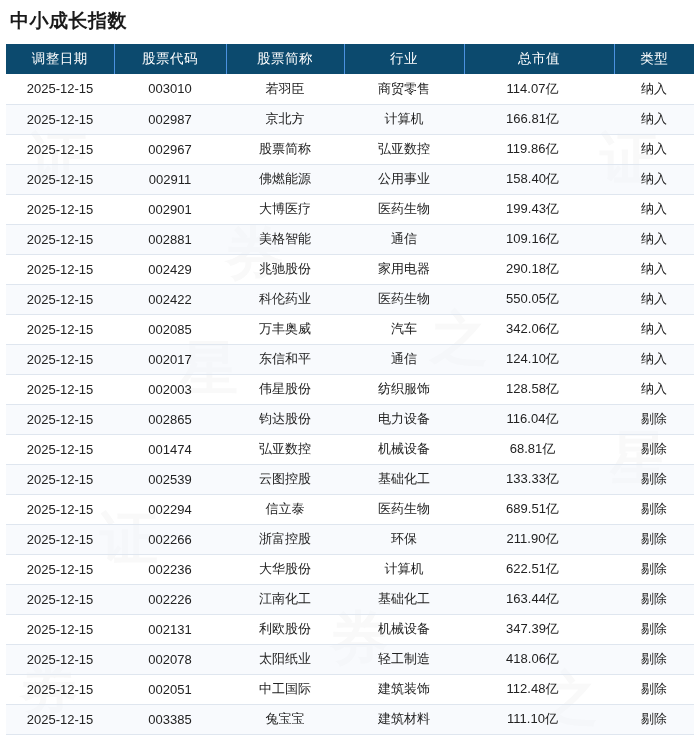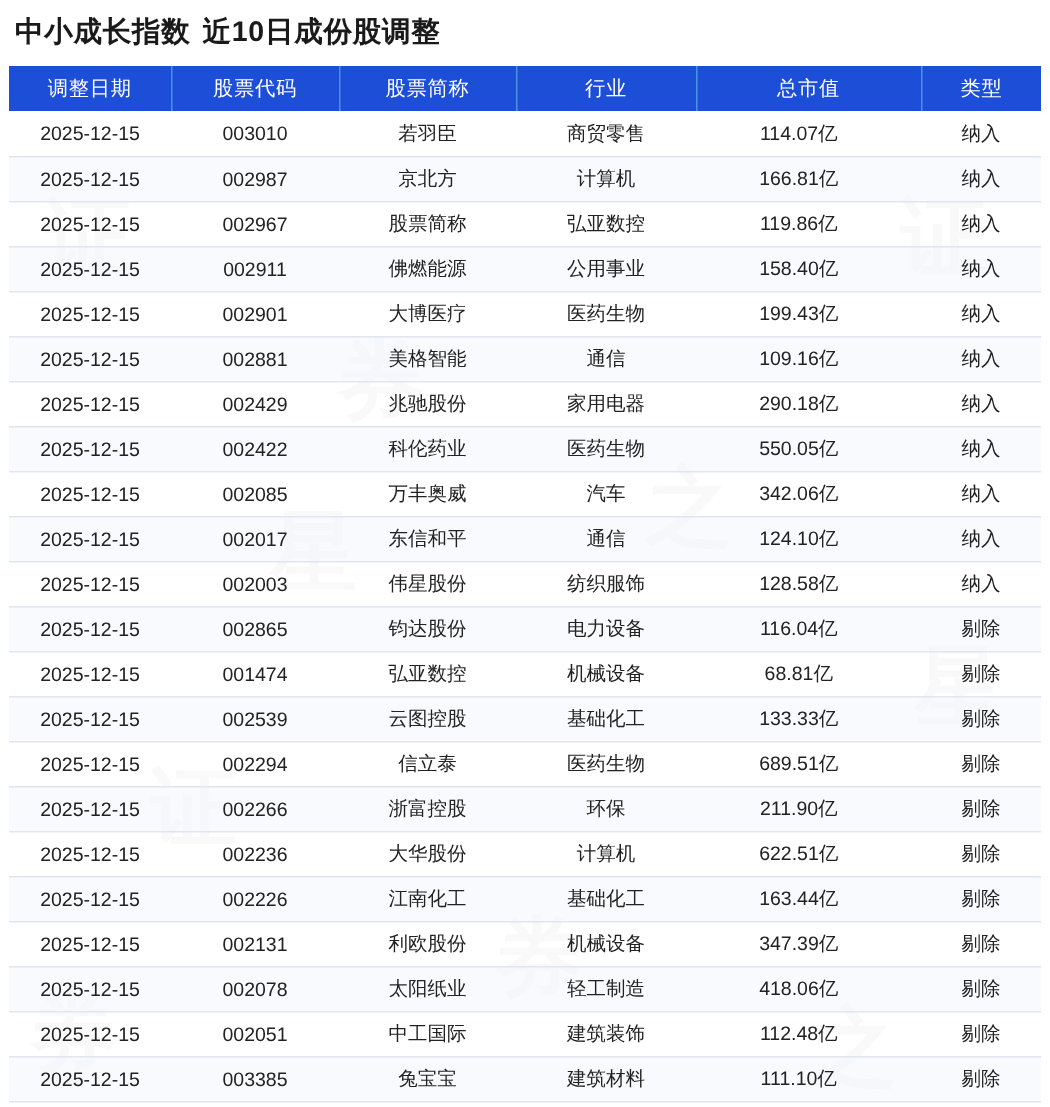--- a/index.html
+++ b/index.html
@@ -28,21 +28,21 @@
     pointer-events: none;
     user-select: none;
     z-index: 0;
   }
   .title-bar {
     position: relative;
     z-index: 2;
     padding: 8px 10px 10px 10px;
     display: flex;
     align-items: baseline;
-    gap: 8px;
+    gap: 24px;
   }
   .title-main {
     font-size: 19px;
     font-weight: bold;
     color: #1a1a1a;
     letter-spacing: 0.5px;
   }
   .title-sub {
     font-size: 19px;
     font-weight: bold;
@@ -52,21 +52,21 @@
   table {
     position: relative;
     z-index: 2;
     border-collapse: collapse;
     width: 688px;
     margin: 0 6px;
     table-layout: fixed;
     background: transparent;
   }
   thead th {
-    background: #1d4ed8;
+    background: #0c4a6e;
     color: #ffffff;
     font-size: 13.5px;
     font-weight: normal;
     height: 30px;
     border-right: 1px solid #4b92e0;
     text-align: center;
     letter-spacing: 0.5px;
   }
   thead th:last-child { border-right: none; }
   tbody td {
@@ -108,21 +108,20 @@
       <span class="watermark" style="left: 100px; top: 500px;">证</span>
       <span class="watermark" style="left: 330px; top: 600px;">券</span>
       <span class="watermark" style="left: 540px; top: 660px;">之</span>
       <span class="watermark" style="left: 180px; top: 330px;">星</span>
       <span class="watermark" style="left: 600px; top: 120px;">证</span>
       <span class="watermark" style="left: 20px; top: 650px;">券</span>
     </div>
 
   <div class="title-bar">
     <span class="title-main">中小成长指数</span>
-    <span class="title-sub">近10日成份股调整</span>
   </div>
 
   <table>
     <colgroup>
       <col class="col-date">
         <col class="col-code">
         <col class="col-name">
       <col class="col-ind">
         <col class="col-cap">
         <col class="col-type">

